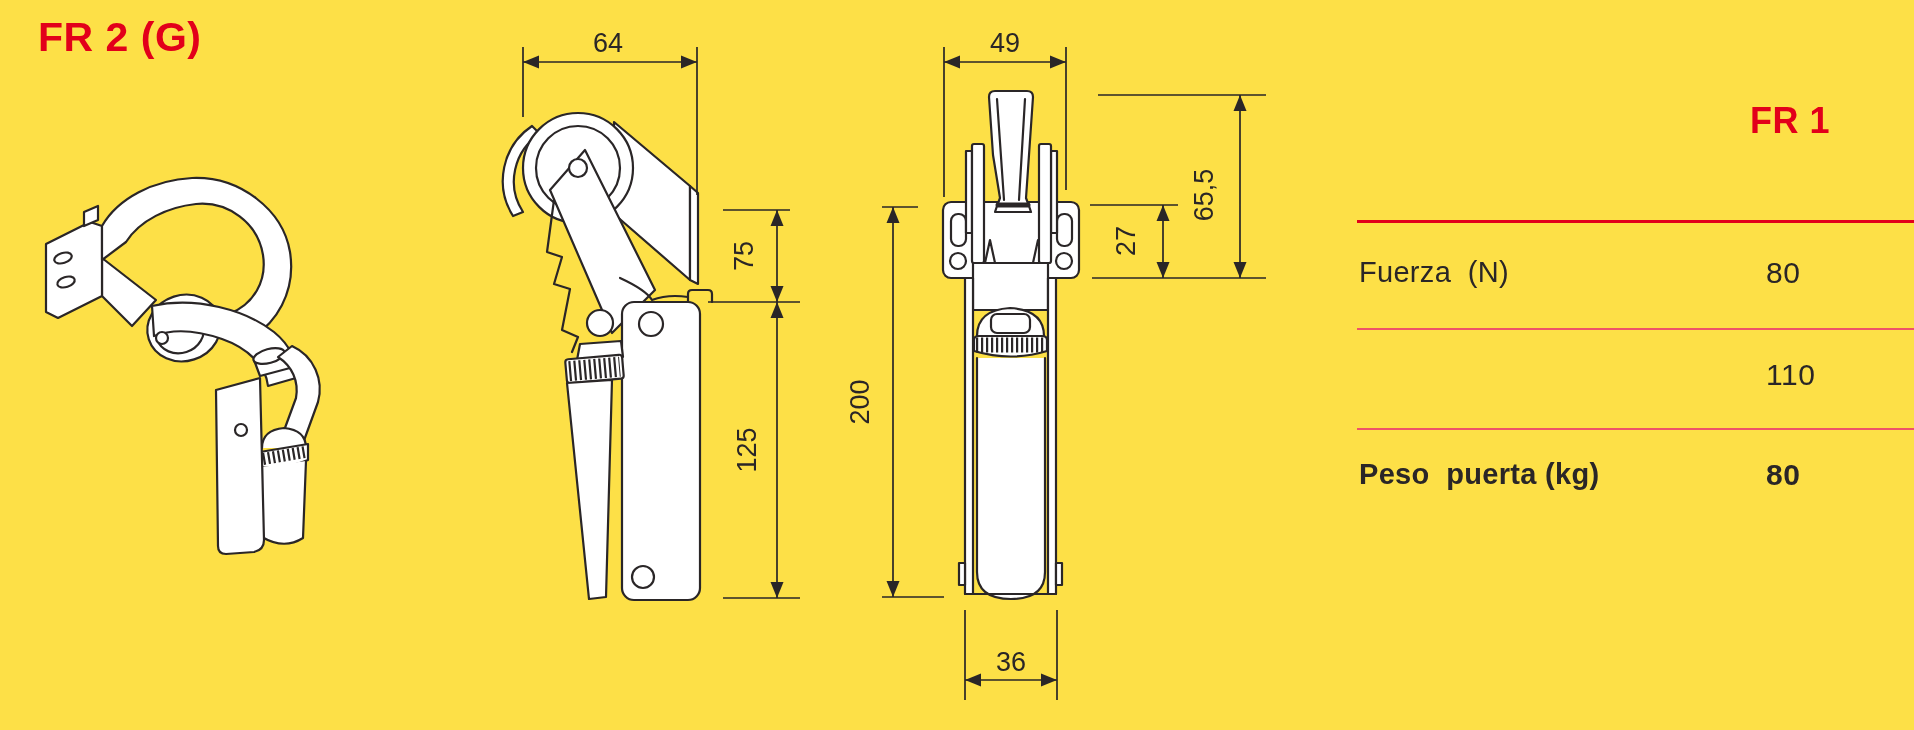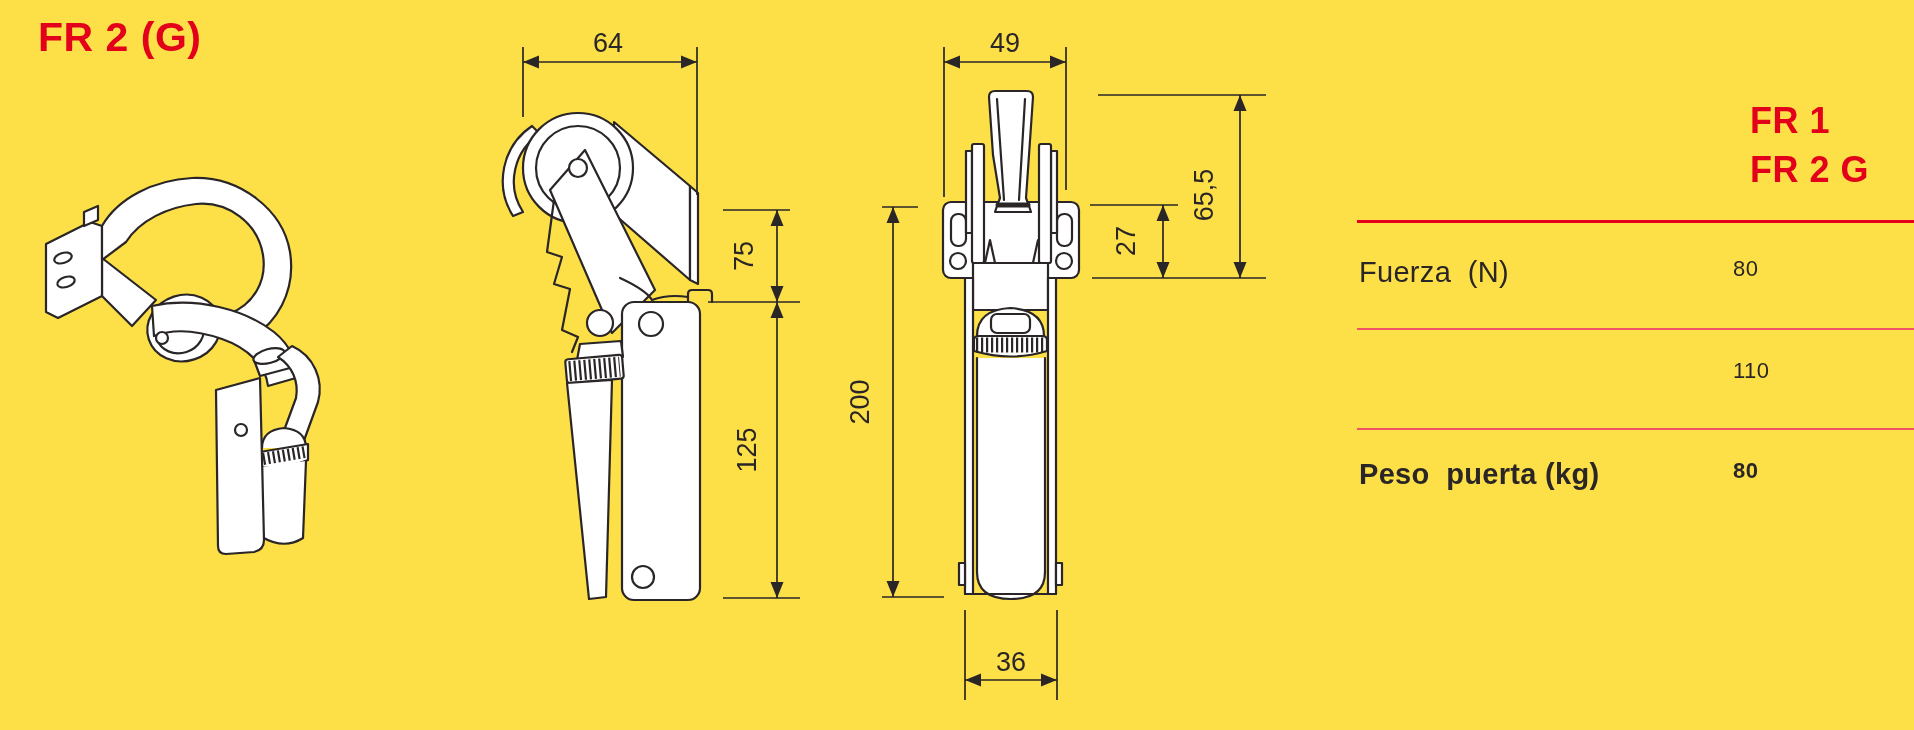--- a/index.html
+++ b/index.html
@@ -11,21 +11,21 @@
   
   .spec-table{position:absolute;left:1357px;top:0;width:557px;height:730px;}
   .spec-header{position:absolute;left:393px;top:96px;color:#e2001a;font-size:36px;
                font-weight:700;line-height:49px;letter-spacing:.5px;}
   .rule{position:absolute;left:0;width:557px;background:#e2001a;}
   .rule-thick{top:220px;height:3px;}
   .rule-thin{height:2px;background:#ee5368;}
   .rule-a{top:328px;} .rule-b{top:428px;}
   .row-label{position:absolute;left:2px;font-size:29px;color:#2a2627;
              letter-spacing:.3px;white-space:pre;}
-  .row-value{position:absolute;left:376px;font-size:22px;color:#2a2627;letter-spacing:.5px;}
+  .row-value{position:absolute;left:409px;font-size:30px;color:#2a2627;letter-spacing:.5px;}
   .rl-1,.rv-1{top:256px;} .rl-2,.rv-2{top:358px;} .rl-3,.rv-3{top:458px;font-weight:bold;}
   
   text{font-family:"Liberation Sans",sans-serif;font-size:27px;fill:#2a2627;}
 </style>
 </head>
 <body>
 
 <div class="stage">
 
   <div class="title">FR 2 (G)</div>
@@ -150,21 +150,20 @@
       <text text-anchor="middle" transform="translate(869,402) rotate(-90)">200</text>
       <text text-anchor="middle" transform="translate(1213,195) rotate(-90)">65,5</text>
       <text text-anchor="middle" transform="translate(1135,241) rotate(-90)">27</text>
       <text x="1011" y="671" text-anchor="middle">36</text>
     </g>
   </svg>
 
   <div class="spec-table">
     <div class="spec-header">
       <div>FR 1</div>
-      <div>FR 2 G</div>
     </div>
 
     <div class="rule rule-thick"></div>
 
     <div class="row-label rl-1">Fuerza  (N)</div>
     <div class="row-value rv-1">80</div>
 
     <div class="rule rule-thin rule-a"></div>
 
     <div class="row-value rv-2">110</div>

